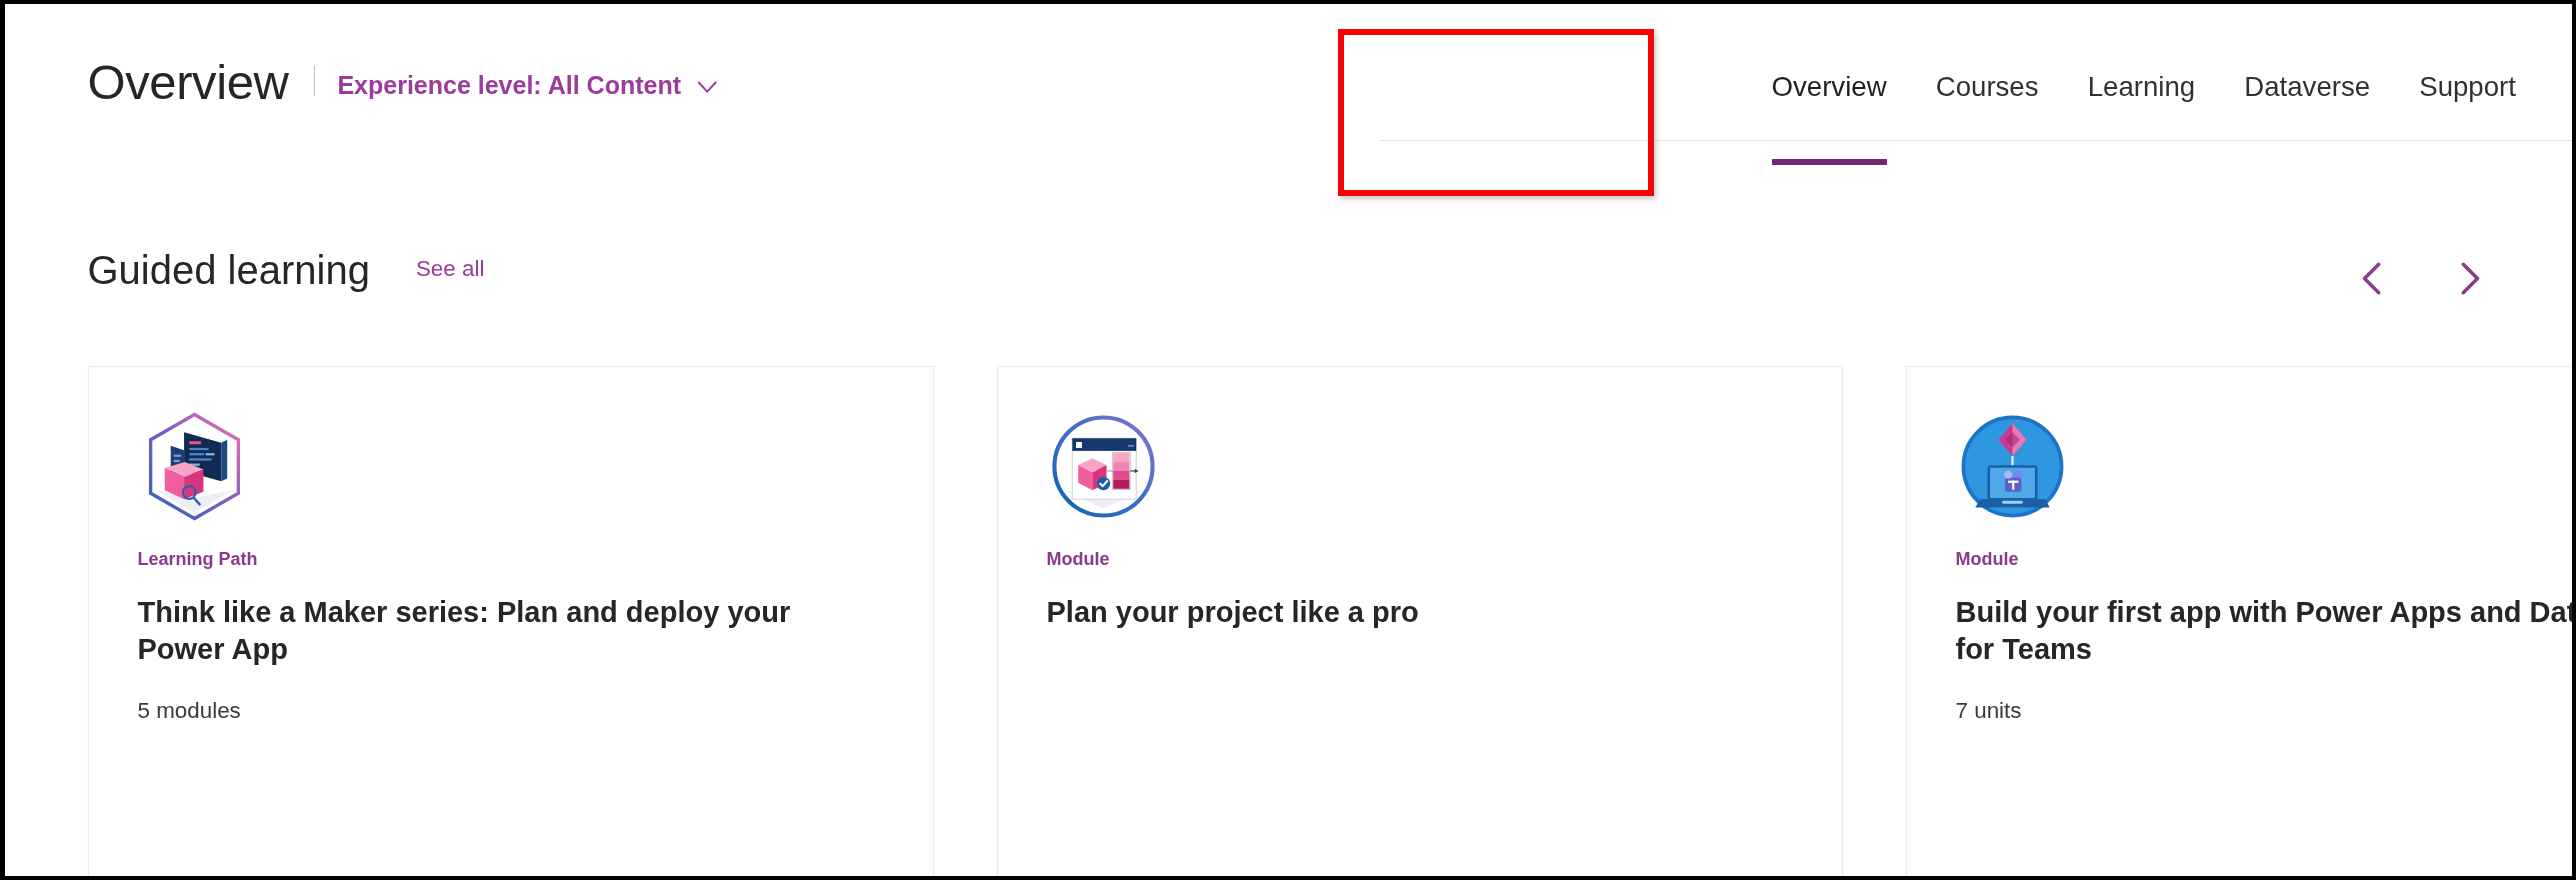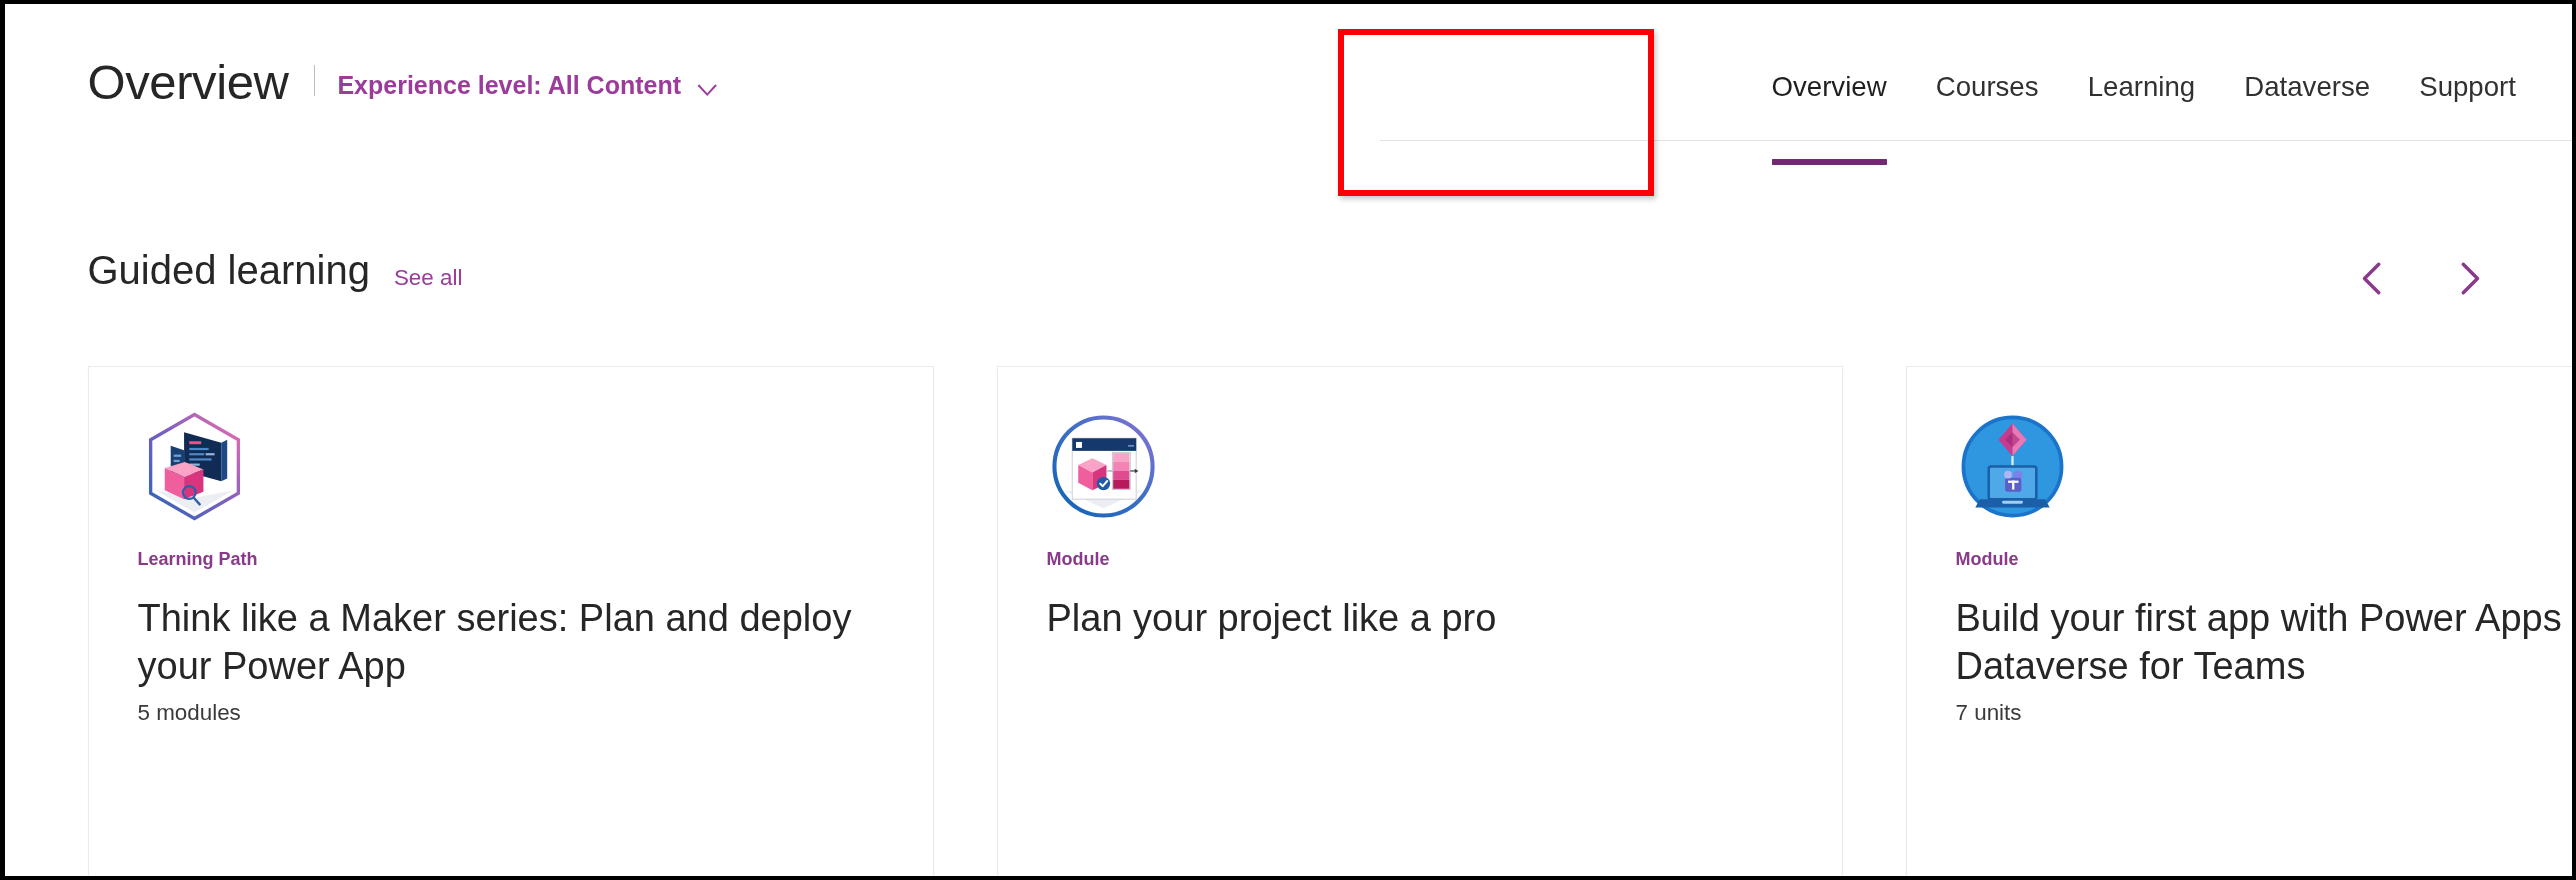--- a/index.html
+++ b/index.html
@@ -63,21 +63,21 @@
     width: 1.5px;
     height: 31px;
     background: #bdbdbd;
     margin: 0 22.4px 0 25px;
     position: relative;
     top: -3px;
   }
 
   .exp-filter {
     display: flex;
-    align-items: flex-end;
+    align-items: center;
     gap: 15px;
     cursor: pointer;
     position: relative;
     top: -4.5px;
   }
 
   .exp-filter-label {
     font-size: 25px;
     font-weight: 700;
     color: #9b3b9b;
@@ -149,22 +149,22 @@
     box-shadow: 2.2px 3px 5.2px rgba(0,0,0,0.22);
     background: transparent;
   }
 
   
   .section-head {
     position: absolute;
     left: 83px;
     top: 246px;
     display: flex;
-    align-items: flex-end;
-    gap: 24px;
+    align-items: center;
+    gap: 46px;
   }
 
   .section-title {
     font-size: 40px;
     font-weight: 400;
     color: #262626;
     line-height: 1;
   }
 
   .see-all {
@@ -227,25 +227,25 @@
 
   .card-kind {
     font-size: 18px;
     font-weight: 700;
     color: #8a3a8a;
     margin-bottom: 26px;
     line-height: 1;
   }
 
   .card-title {
-    font-size: 38px;
-    font-weight: 400;
+    font-size: 29px;
+    font-weight: 700;
     color: #262626;
     line-height: 1.28;
-    margin-bottom: 11px;
+    margin-bottom: 32px;
     max-width: 753px;
   }
 
   .card-meta {
     font-size: 22.4px;
     color: #3b3a39;
     font-weight: 400;
     line-height: 1;
   }
 </style>

